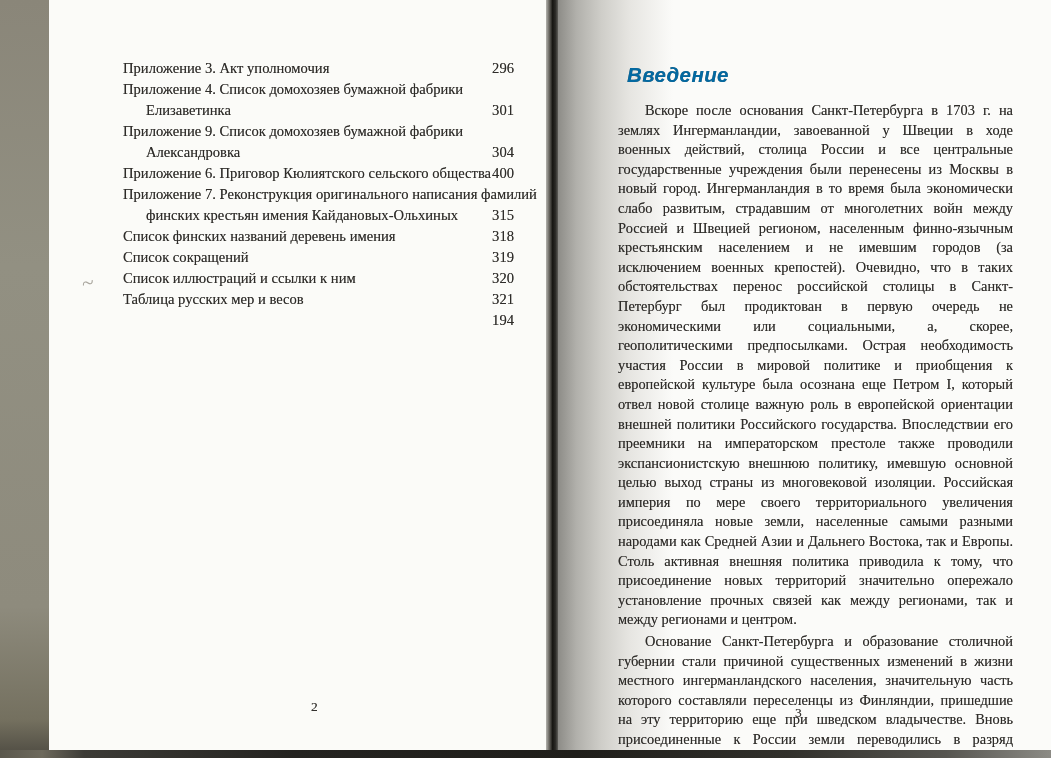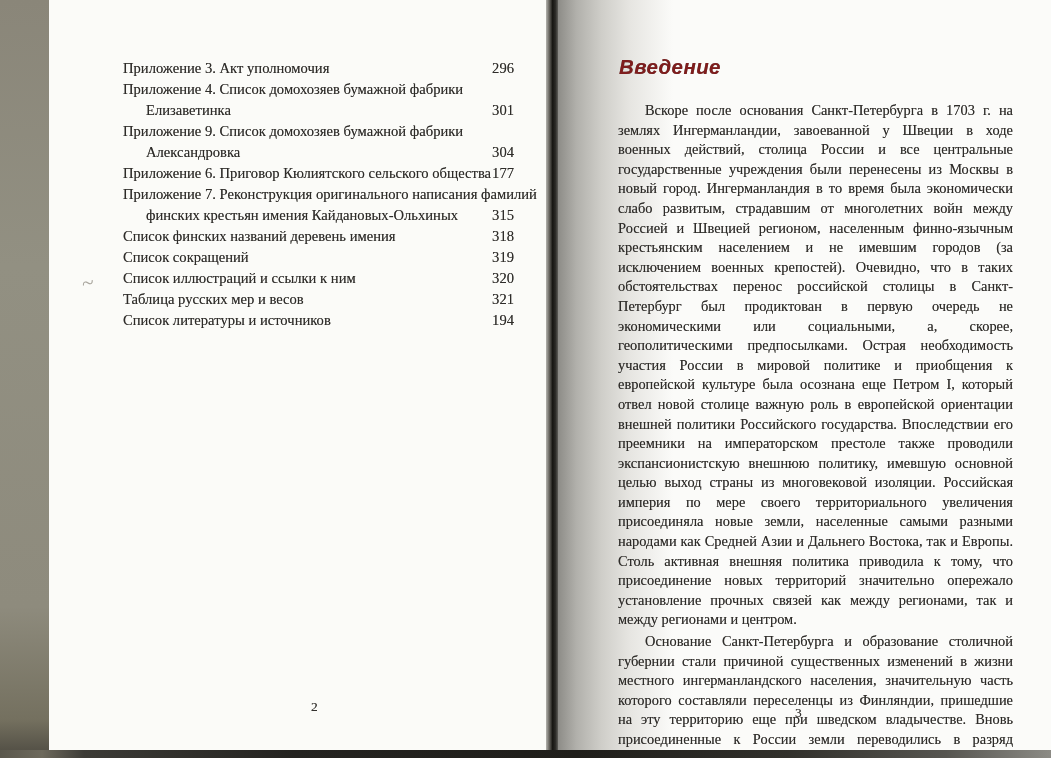--- a/index.html
+++ b/index.html
@@ -59,24 +59,24 @@
 
   .pagenum {
     position: absolute; font-size: 13.5px; color: #34322f;
     text-shadow: 0 0 0.5px rgba(46,44,41,0.5);
   }
   .pagenum-left  { left: 262px; top: 699px; }
   .pagenum-right { left: 237px; top: 705px; }
 
   
   .chapter-title {
-    position: absolute; left: 61px; top: 55px; margin: 0;
+    position: absolute; left: 61px; top: 55px; margin: 8px;
     font-family: "Liberation Sans", sans-serif;
     font-weight: bold; font-style: italic;
-    font-size: 20.5px; color: #7f1d1d; letter-spacing: 0.4px;
+    font-size: 20.5px; color: #0369a1; letter-spacing: 0.4px;
     text-shadow: 0 0 0.5px rgba(35,33,32,0.6);
   }
   .body-text {
     position: absolute; left: 58px; top: 99px; width: 399px;
     font-size: 14.4px; line-height: 19.6px;
     text-align: justify; color: #2e2c29;
     text-shadow: 0 0 0.5px rgba(46,44,41,0.55);
   }
   .body-text p { margin: 2px; text-indent: 27px; }
 </style>
@@ -104,21 +104,21 @@
         <div class="toc-row">
           <span class="toc-text">Приложение 9. Список домохозяев бумажной фабрики</span>
           <span class="toc-page"></span>
         </div>
         <div class="toc-row indent">
           <span class="toc-text">Александровка</span>
           <span class="toc-page">304</span>
         </div>
         <div class="toc-row">
           <span class="toc-text">Приложение 6. Приговор Кюлиятского сельского общества</span>
-          <span class="toc-page">177</span>
+          <span class="toc-page">400</span>
         </div>
         <div class="toc-row">
           <span class="toc-text">Приложение 7. Реконструкция оригинального написания фамилий</span>
           <span class="toc-page"></span>
         </div>
         <div class="toc-row indent">
           <span class="toc-text">финских крестьян имения Кайдановых-Ольхиных</span>
           <span class="toc-page">315</span>
         </div>
         <div class="toc-row">
@@ -131,21 +131,20 @@
         </div>
         <div class="toc-row">
           <span class="toc-text">Список иллюстраций и ссылки к ним</span>
           <span class="toc-page">320</span>
         </div>
         <div class="toc-row">
           <span class="toc-text">Таблица русских мер и весов</span>
           <span class="toc-page">321</span>
         </div>
         <div class="toc-row">
-          <span class="toc-text">Список литературы и источников</span>
           <span class="toc-page">194</span>
         </div>
       </div>
     <div class="margin-mark">~</div>
     <div class="pagenum pagenum-left">2</div>
   </div>
 
   <div class="gutter"></div>
 
   <div class="right-page">

